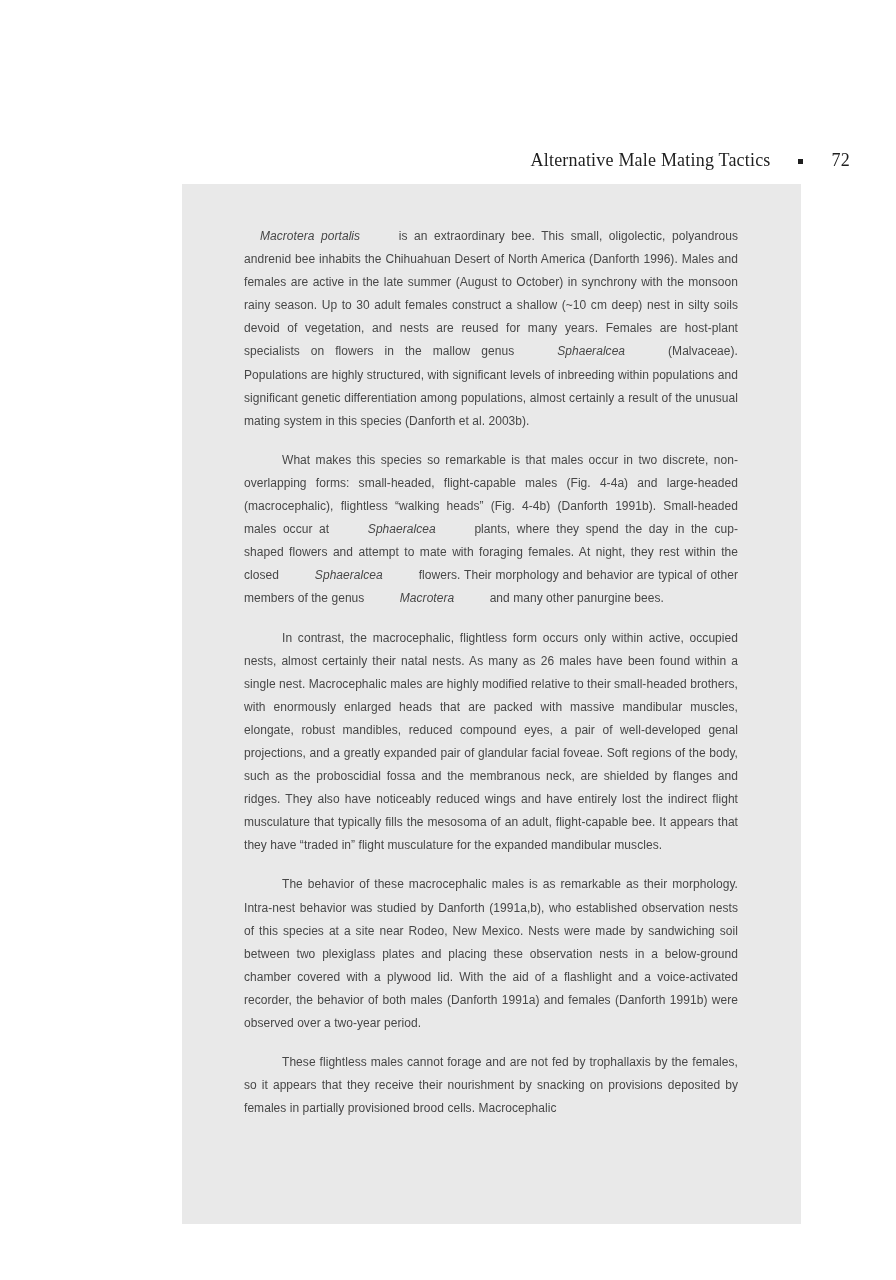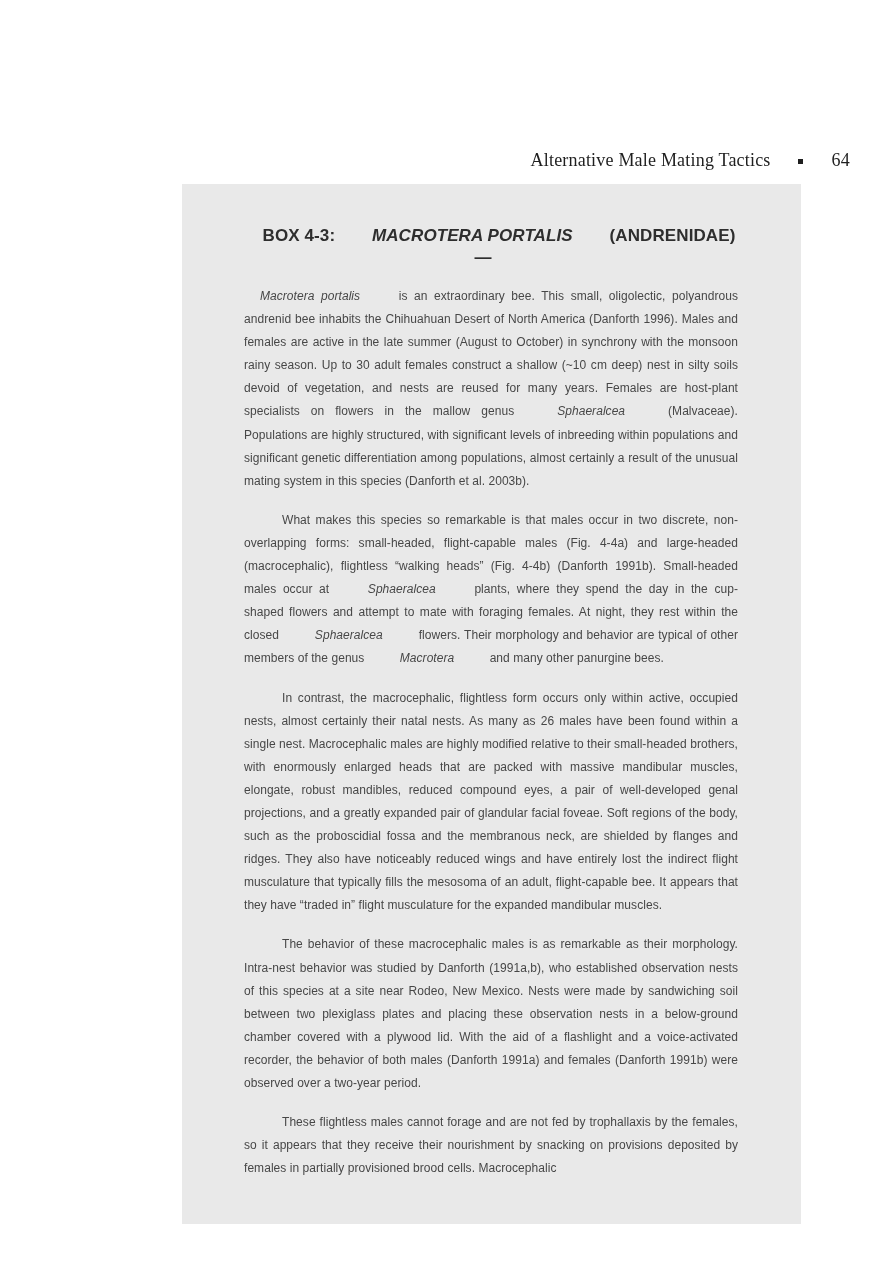--- a/index.html
+++ b/index.html
@@ -61,26 +61,25 @@
   .box-body em { font-style: italic; }
 </style>
 </head>
 <body>
 
 <div class="page">
 
   <div class="running-head">
     <span class="rh-title">Alternative Male Mating Tactics</span>
     <span class="rh-square"></span>
-    <span class="rh-page">64</span>
+    <span class="rh-page">72</span>
   </div>
 
   <div class="graybox">
     <div class="box-title">
-      <div class="box-title-line"><span>BOX 4-3: </span><em>MACROTERA PORTALIS</em><span> (ANDRENIDAE)—</span></div>
     </div>
     <div class="box-body">
         <p><em>Macrotera portalis</em><span> is an extraordinary bee. This small, oligolectic, polyandrous andrenid bee inhabits the Chihuahuan Desert of North America (Danforth 1996). Males and females are active in the late summer (August to October) in synchrony with the monsoon rainy season. Up to 30 adult females construct a shallow (~10 cm deep) nest in silty soils devoid of vegetation, and nests are reused for many years. Females are host-plant specialists on flowers in the mallow genus </span><em>Sphaeralcea</em><span> (Malvaceae). Populations are highly structured, with significant levels of inbreeding within populations and significant genetic differentiation among populations, almost certainly a result of the unusual mating system in this species (Danforth et al. 2003b).</span></p>
         <p class="indent"><span>What makes this species so remarkable is that males occur in two discrete, non-overlapping forms: small-headed, flight-capable males (Fig. 4-4a) and large-headed (macrocephalic), flightless “walking heads” (Fig. 4-4b) (Danforth 1991b). Small-headed males occur at </span><em>Sphaeralcea</em><span> plants, where they spend the day in the cup-shaped flowers and attempt to mate with foraging females. At night, they rest within the closed </span><em>Sphaeralcea</em><span> flowers. Their morphology and behavior are typical of other members of the genus </span><em>Macrotera</em><span> and many other panurgine bees.</span></p>
         <p class="indent"><span>In contrast, the macrocephalic, flightless form occurs only within active, occupied nests, almost certainly their natal nests. As many as 26 males have been found within a single nest. Macrocephalic males are highly modified relative to their small-headed brothers, with enormously enlarged heads that are packed with massive mandibular muscles, elongate, robust mandibles, reduced compound eyes, a pair of well-developed genal projections, and a greatly expanded pair of glandular facial foveae. Soft regions of the body, such as the proboscidial fossa and the membranous neck, are shielded by flanges and ridges. They also have noticeably reduced wings and have entirely lost the indirect flight musculature that typically fills the mesosoma of an adult, flight-capable bee. It appears that they have “traded in” flight musculature for the expanded mandibular muscles.</span></p>
         <p class="indent"><span>The behavior of these macrocephalic males is as remarkable as their morphology. Intra-nest behavior was studied by Danforth (1991a,b), who established observation nests of this species at a site near Rodeo, New Mexico. Nests were made by sandwiching soil between two plexiglass plates and placing these observation nests in a below-ground chamber covered with a plywood lid. With the aid of a flashlight and a voice-activated recorder, the behavior of both males (Danforth 1991a) and females (Danforth 1991b) were observed over a two-year period.</span></p>
         <p class="indent"><span>These flightless males cannot forage and are not fed by trophallaxis by the females, so it appears that they receive their nourishment by snacking on provisions deposited by females in partially provisioned brood cells. Macrocephalic</span></p>
       </div>
   </div>
 

